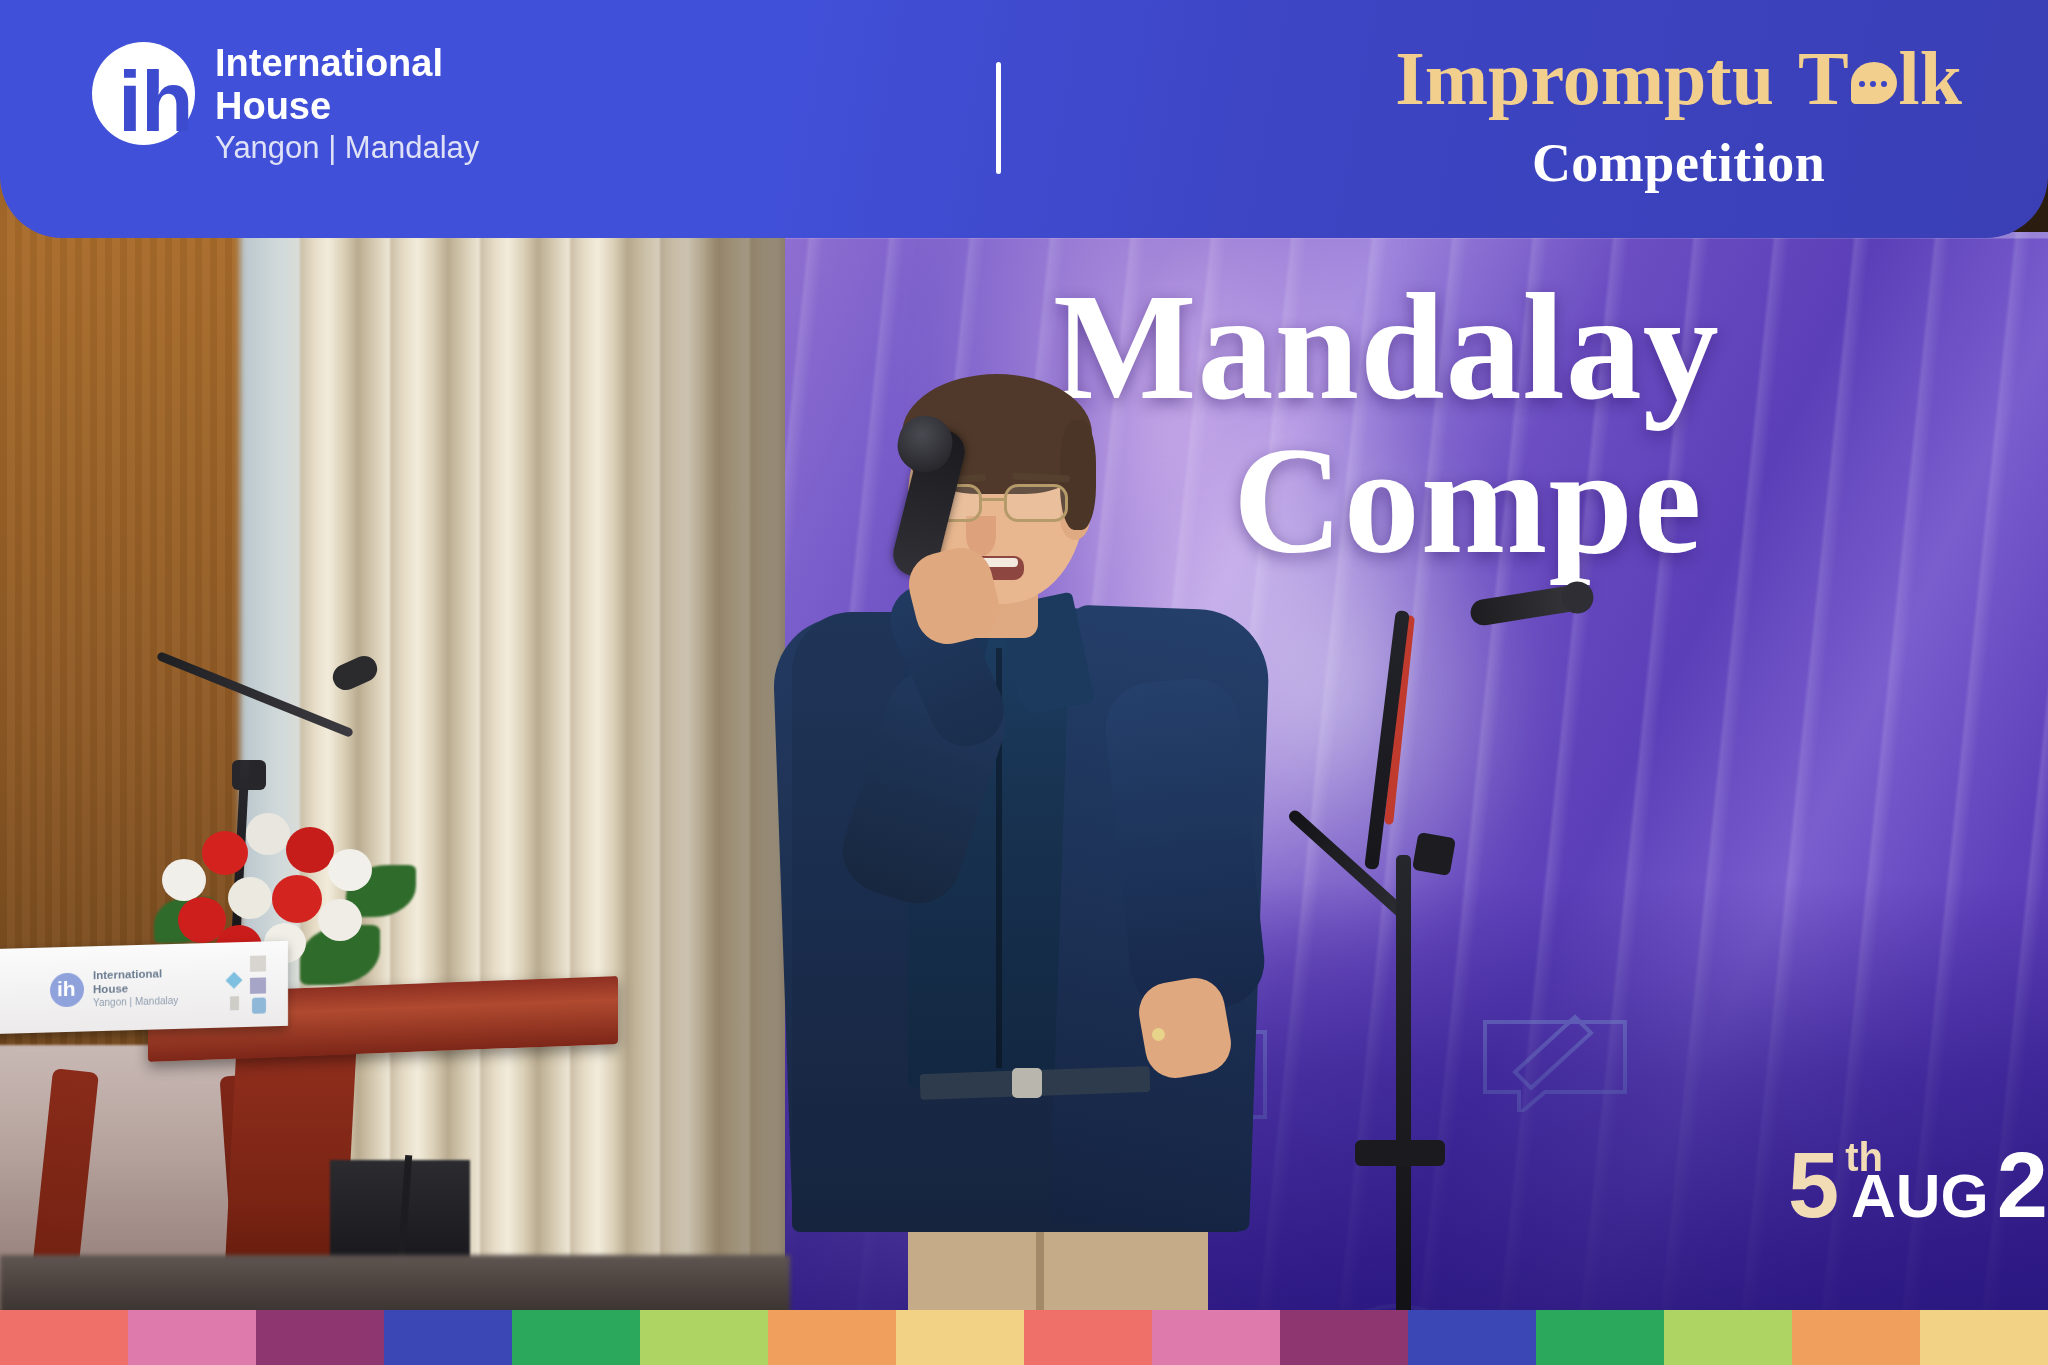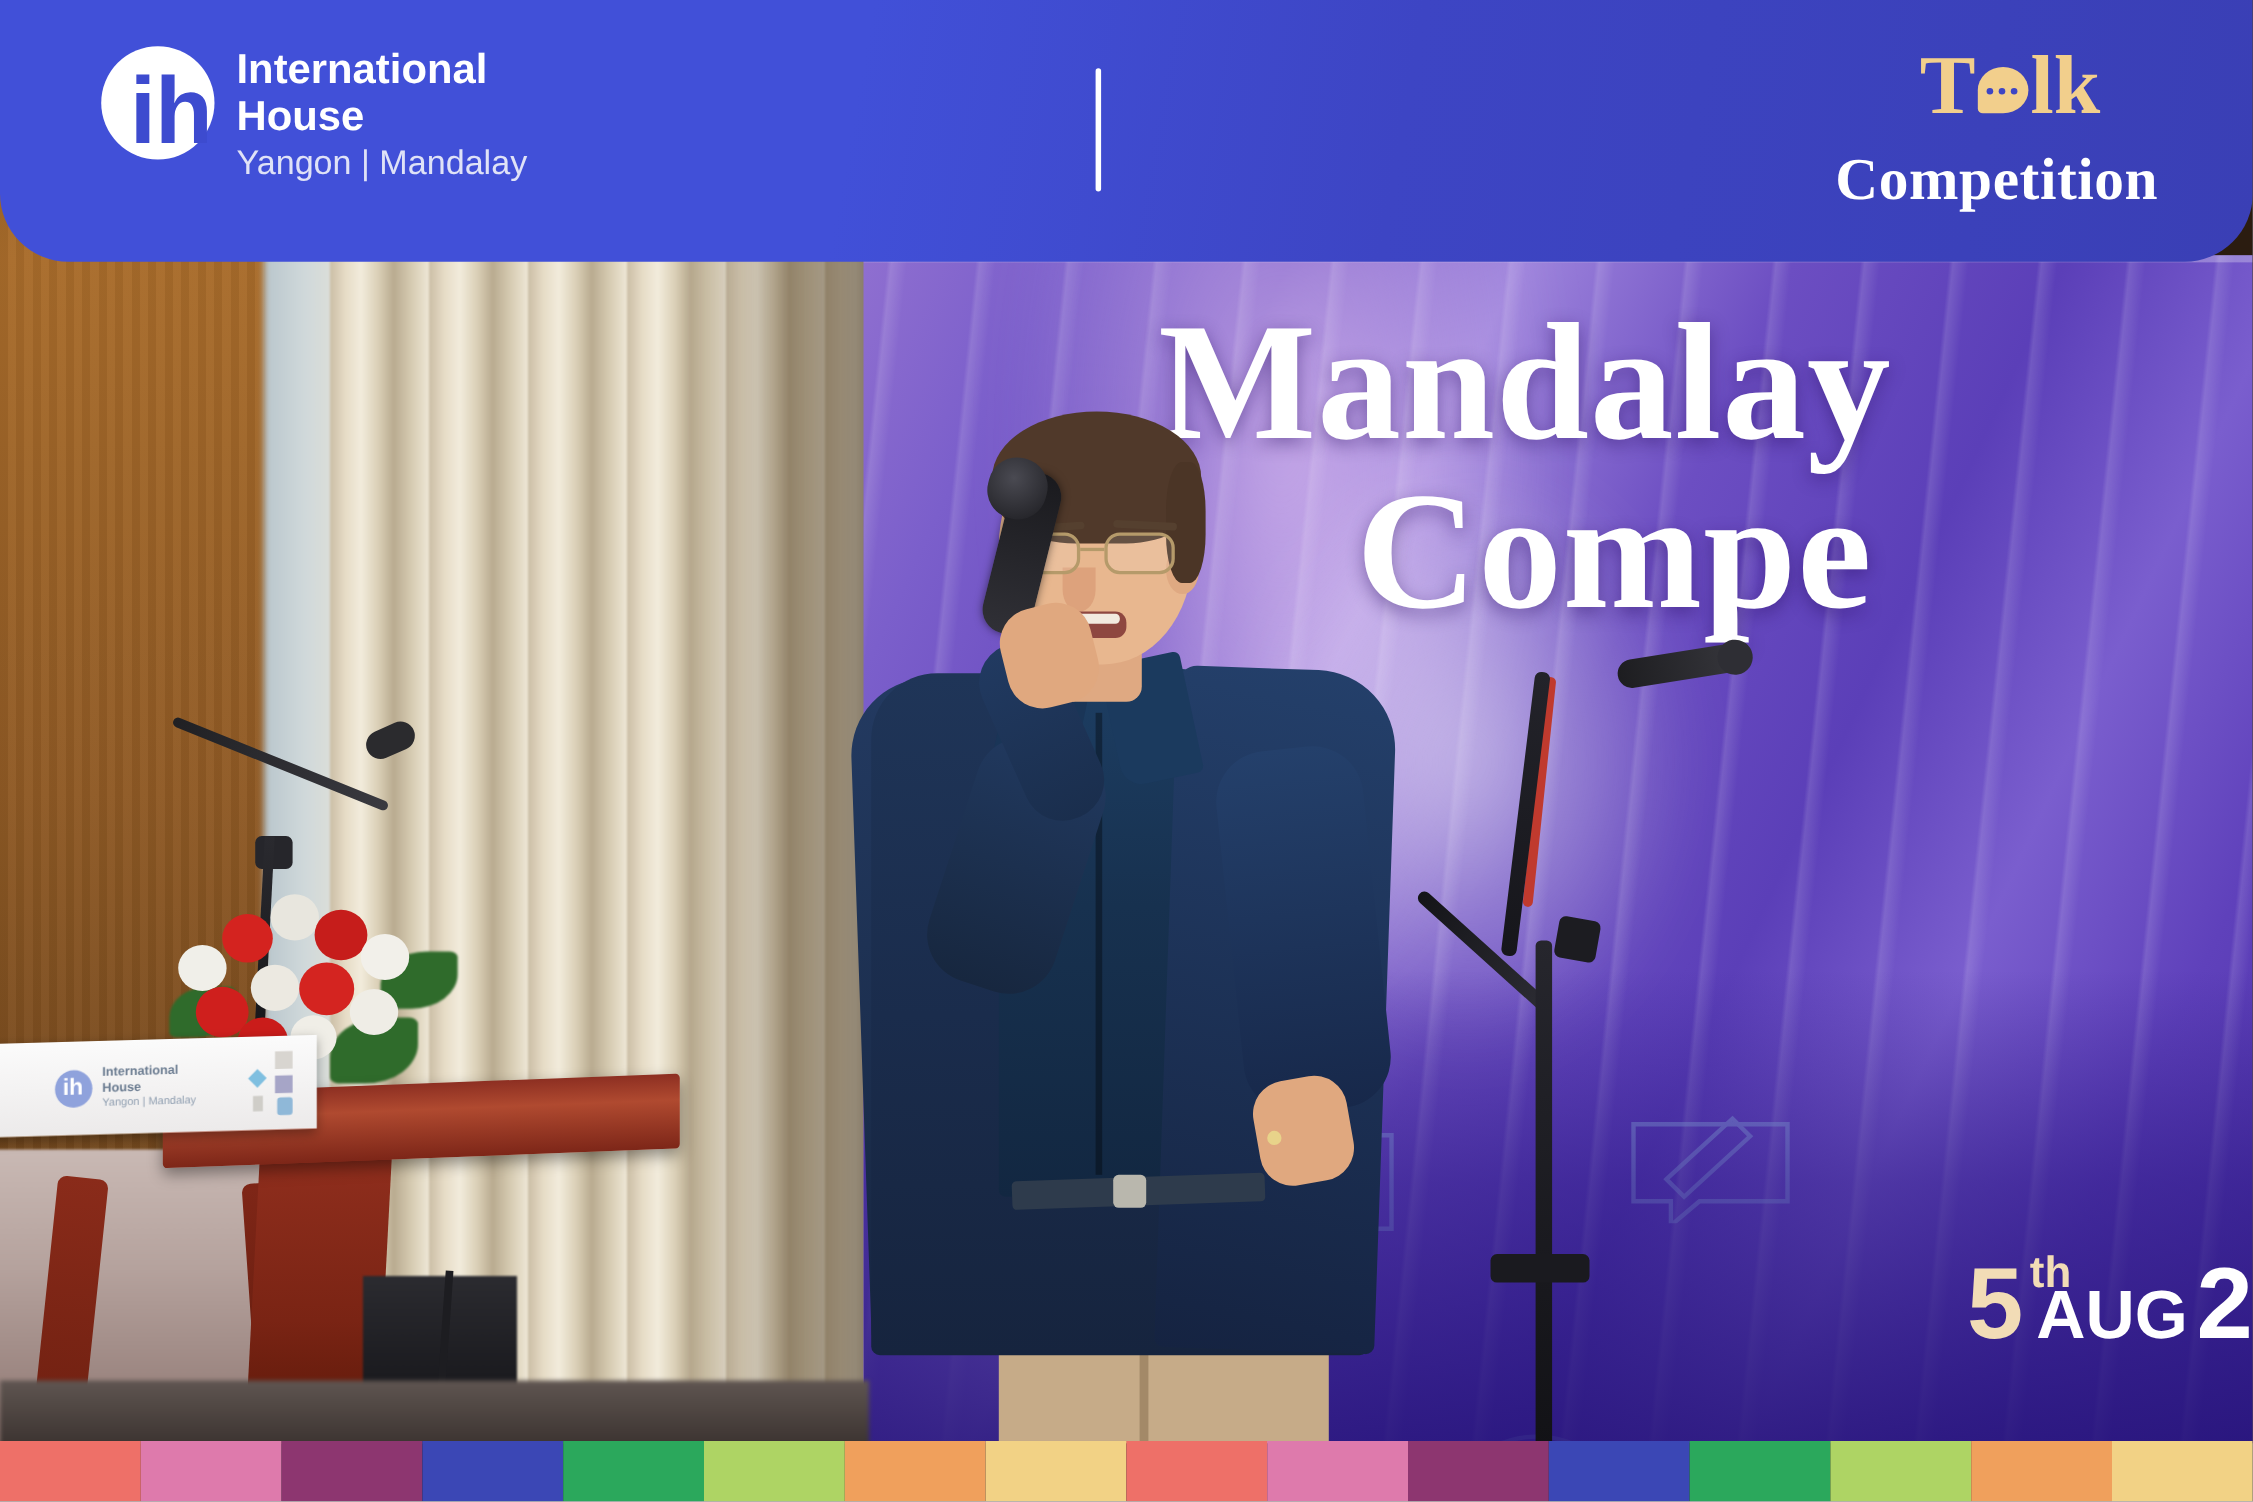--- a/index.html
+++ b/index.html
@@ -605,20 +605,21 @@
         <div class="l1">International</div>
         <div class="l1">House</div>
         <div class="l2">Yangon | Mandalay</div>
       </div>
     </div>
 
     <div class="divider"></div>
 
     <div class="event-logo">
       <div class="ev-l1">
+        <span>Impromptu</span>
         <span style="display:inline-block; width:24px;"></span>
         <span>T</span>
         <span class="talk-a">
           <span class="bubble">
             <i style="left:8px;"></i>
               <i style="left:19px;"></i>
               <i style="left:30px;"></i>
           </span>
         </span>
         <span>lk</span>

